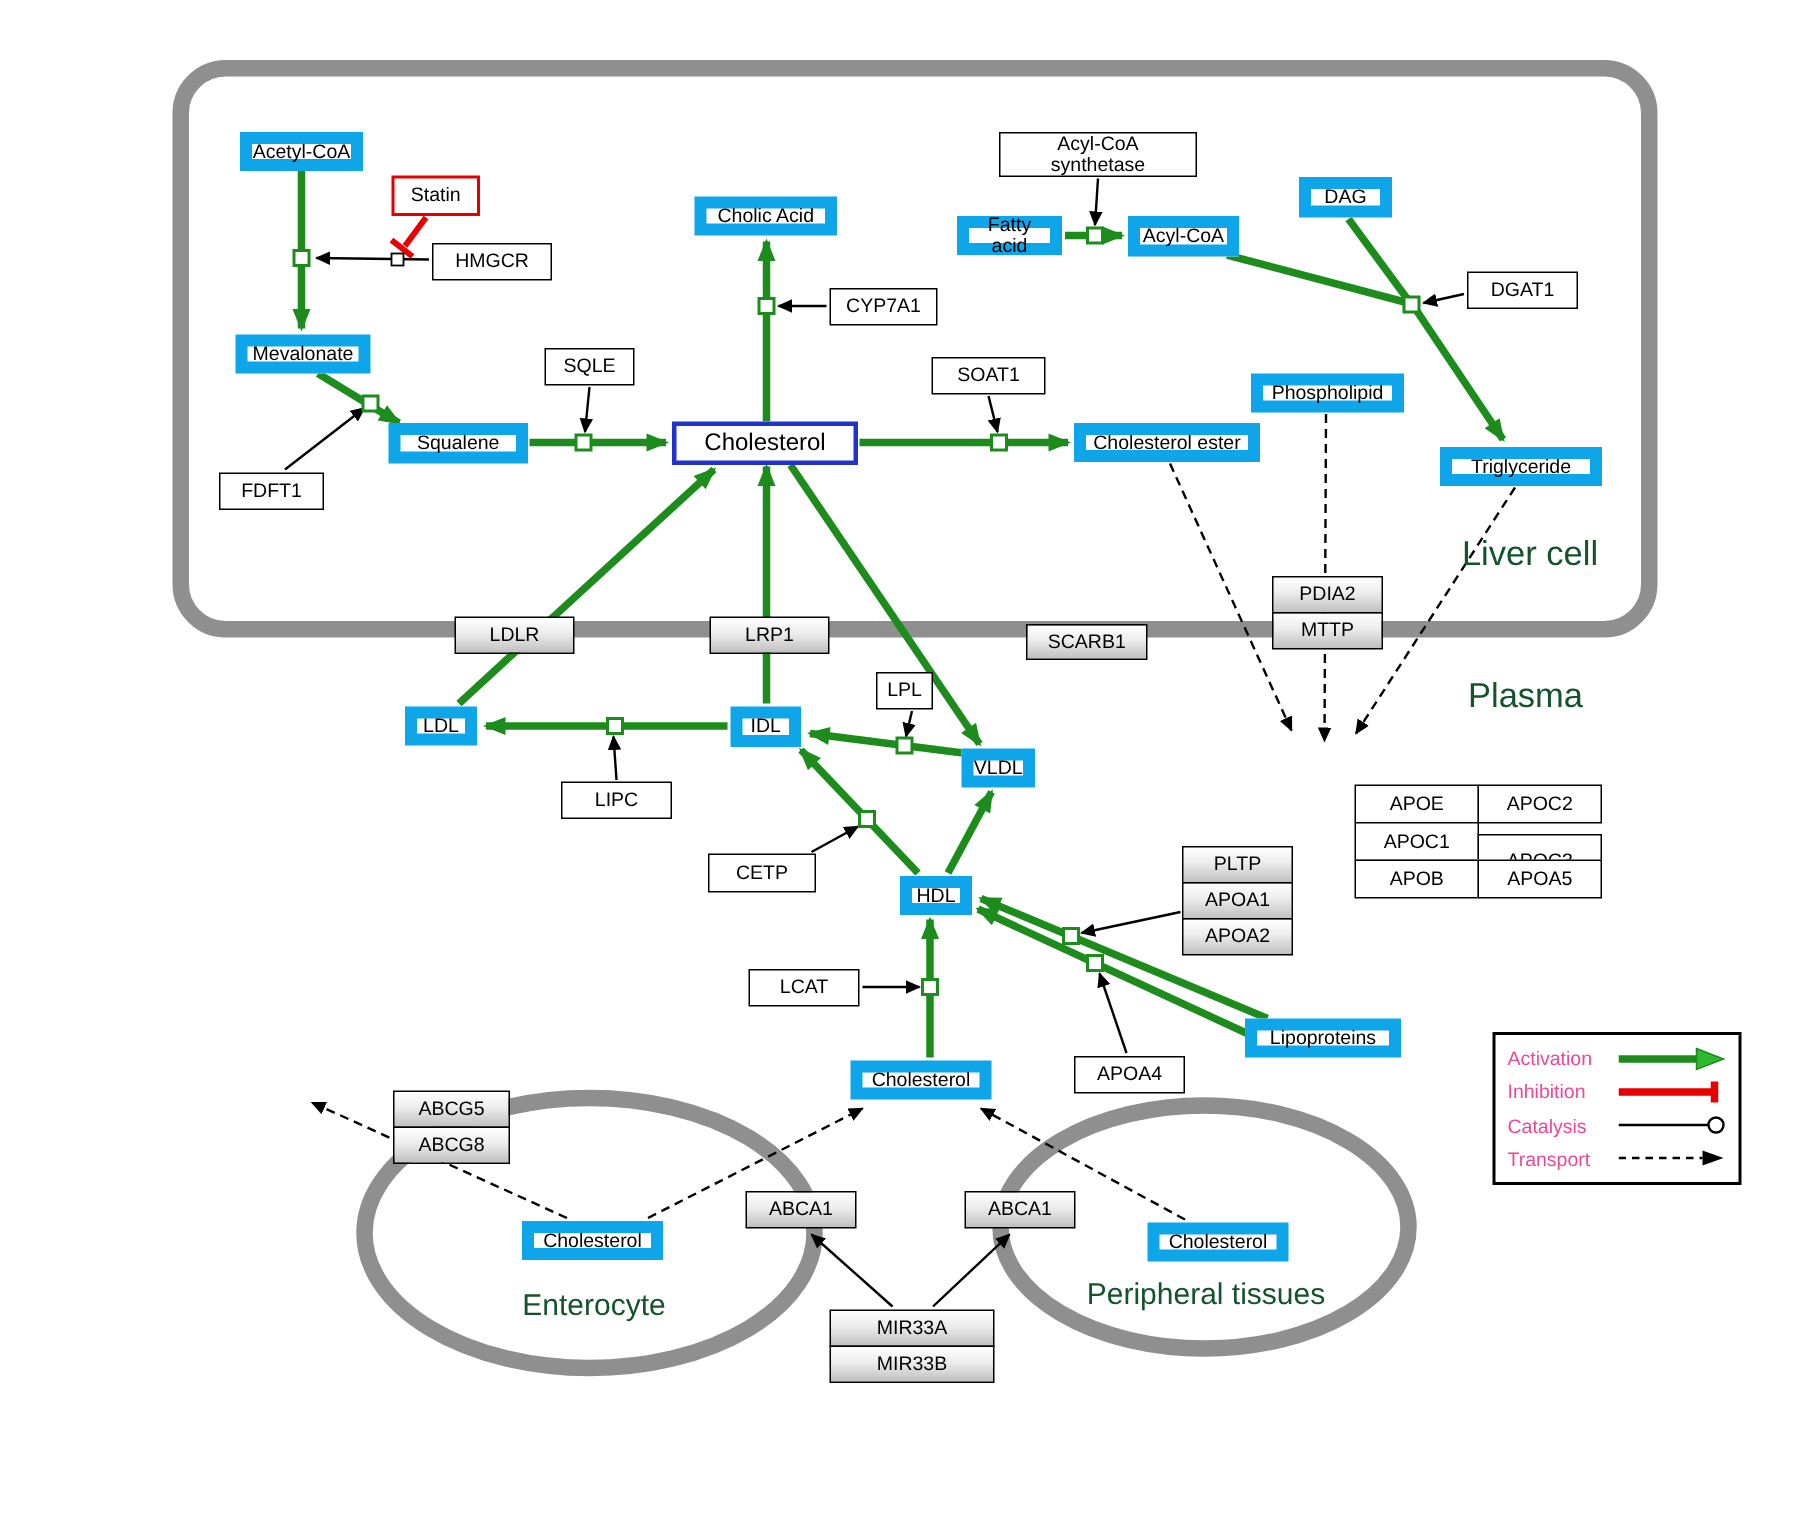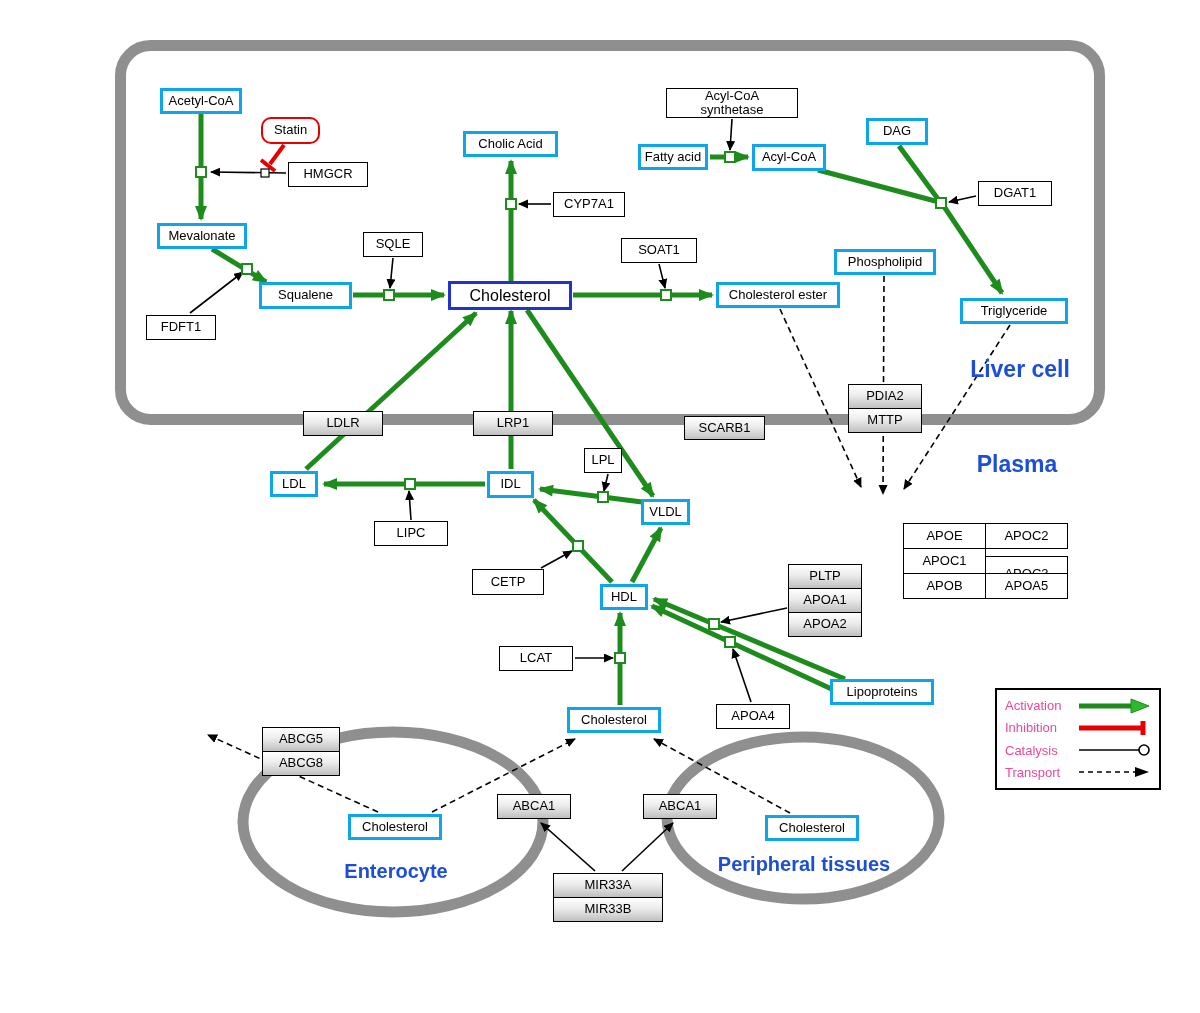--- a/index.html
+++ b/index.html
@@ -4,29 +4,29 @@
 <style>
   * { margin:0; padding:0; box-sizing:border-box; }
   body { background:#ffffff; font-family:"Liberation Sans", sans-serif; }
   #canvas { position:relative; width:1200px; height:1013px; background:#ffffff; overflow:hidden; }
   #edge-layer { position:absolute; left:0; top:0; }
   .node {
     position:absolute; display:flex; align-items:center; justify-content:center;
     text-align:center; font-size:13px; color:#000; background:#fff; line-height:1.1;
     z-index:2;
   }
-  .metab   { border:3px solid #0ea5e9; }
+  .metab   { border:8px solid #0ea5e9; }
   .big     { border:3px solid #2233cc; font-size:16px; }
   .enzyme  { border:1px solid #000; }
   .red-node{ border:2px solid #e60000; }
   .carrier { border:1px solid #000; background:linear-gradient(#ffffff 0%, #ececec 45%, #c0c0c0 100%); }
   .cell    { border:1px solid #000; background:#fff; }
   .twoline { flex-direction:column; }
   .region-label {
-    position:absolute; font-weight:bold; color:#1d4ed8;
+    position:absolute; font-weight:normal; color:#14532d;
     transform:translate(-50%,-50%); white-space:nowrap; z-index:1;
   }
   .rl-big { font-size:23px; }
   .rl-med { font-size:20px; }
   #legend {
     position:absolute; left:995px; top:688px; width:166px; height:102px;
     border:2px solid #000; background:#fff; padding:5px 8px;
     display:flex; flex-direction:column; justify-content:space-between; z-index:2;
   }
   .legend-row { display:flex; align-items:center; justify-content:space-between; height:21px; font-size:13px; color:#ec4899; }
@@ -140,21 +140,21 @@
   <div class="node metab" style="left:960px; top:298px; width:108px; height:26px;">Triglyceride</div>
   <div class="node metab" style="left:270px; top:471px; width:48px; height:26px;">LDL</div>
   <div class="node metab" style="left:487px; top:471px; width:47px; height:27px;">IDL</div>
   <div class="node metab" style="left:641px; top:499px; width:49px; height:26px;">VLDL</div>
   <div class="node metab" style="left:600px; top:584px; width:48px; height:26px;">HDL</div>
   <div class="node metab" style="left:567px; top:707px; width:94px; height:26px;">Cholesterol</div>
   <div class="node metab" style="left:830px; top:679px; width:104px; height:26px;">Lipoproteins</div>
   <div class="node metab" style="left:348px; top:814px; width:94px; height:26px;">Cholesterol</div>
   <div class="node metab" style="left:765px; top:815px; width:94px; height:26px;">Cholesterol</div>
 
-  <div class="node red-node" style="left:261px; top:117px; width:59px; height:27px;border-radius:10px;">Statin</div>
+  <div class="node red-node" style="left:261px; top:117px; width:59px; height:27px;">Statin</div>
   <div class="node enzyme" style="left:288px; top:162px; width:80px; height:25px;">HMGCR</div>
   <div class="node enzyme" style="left:146px; top:315px; width:70px; height:25px;">FDFT1</div>
   <div class="node enzyme" style="left:363px; top:232px; width:60px; height:25px;">SQLE</div>
   <div class="node enzyme" style="left:553px; top:192px; width:72px; height:25px;">CYP7A1</div>
   <div class="node enzyme" style="left:621px; top:238px; width:76px; height:25px;">SOAT1</div>
   <div class="node enzyme twoline" style="left:666px; top:88px; width:132px; height:30px;">
     <span>Acyl-CoA</span>
     <span>synthetase</span>
   </div>
   <div class="node enzyme" style="left:978px; top:181px; width:74px; height:25px;">DGAT1</div>

